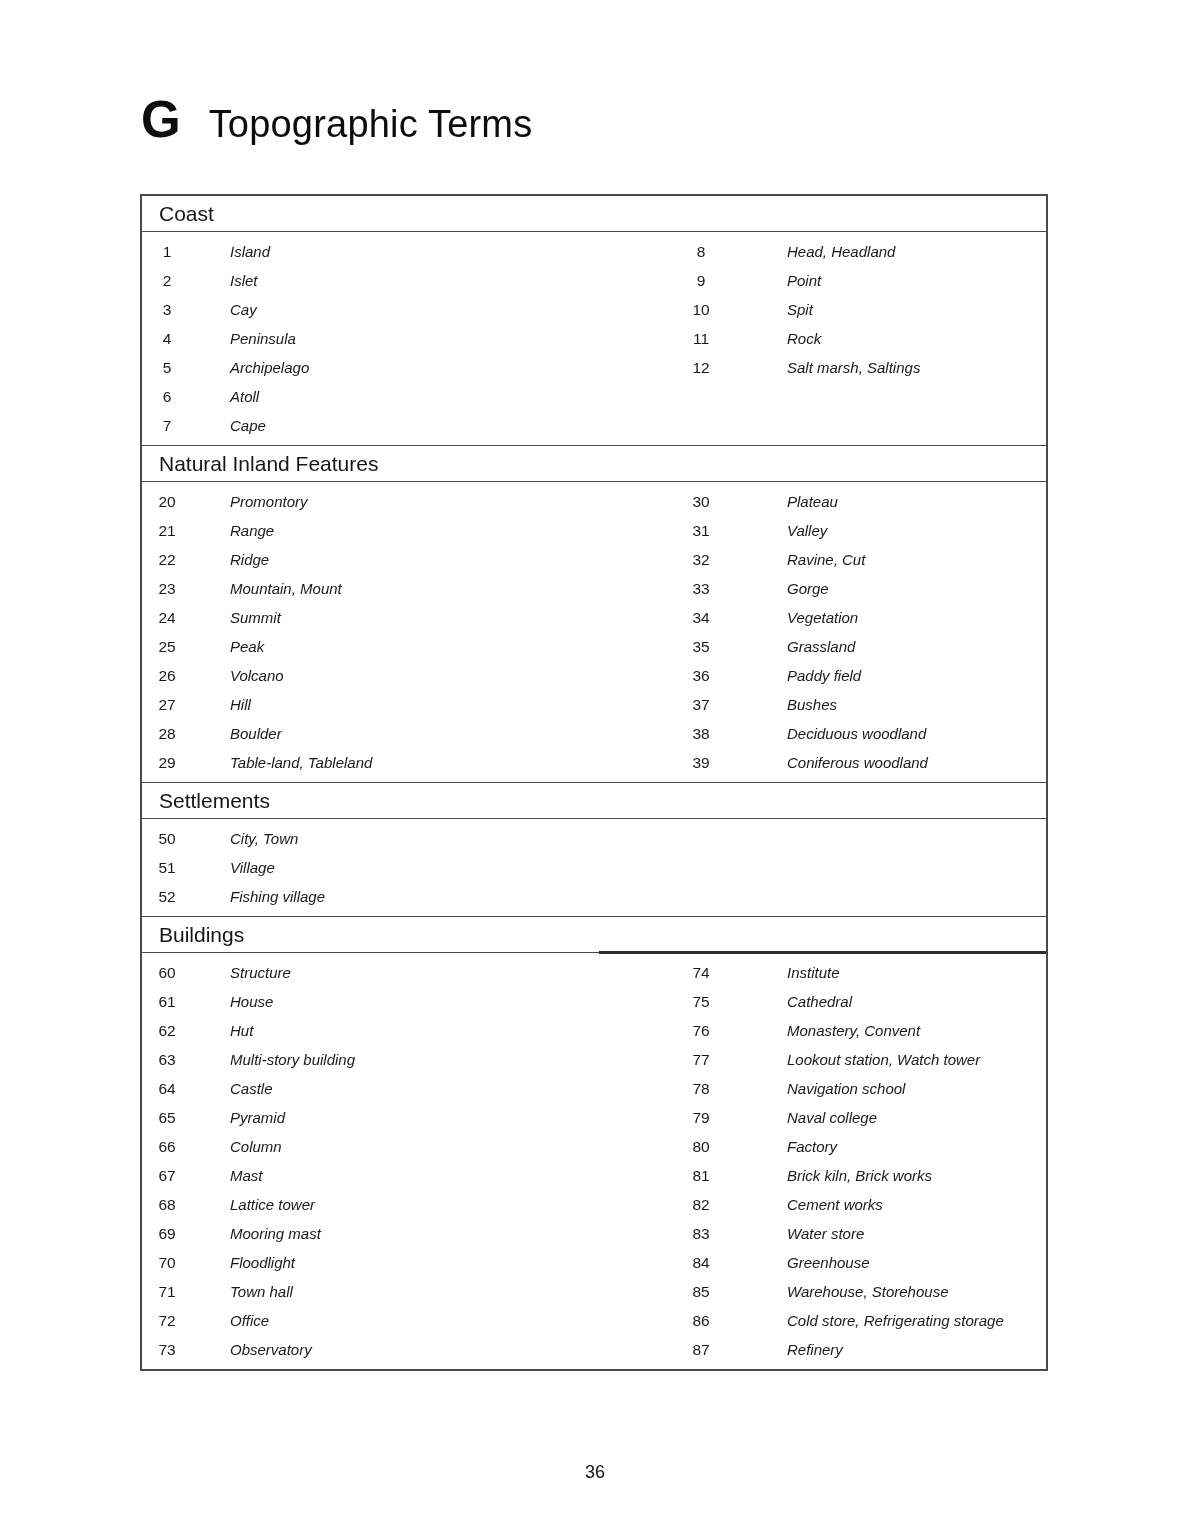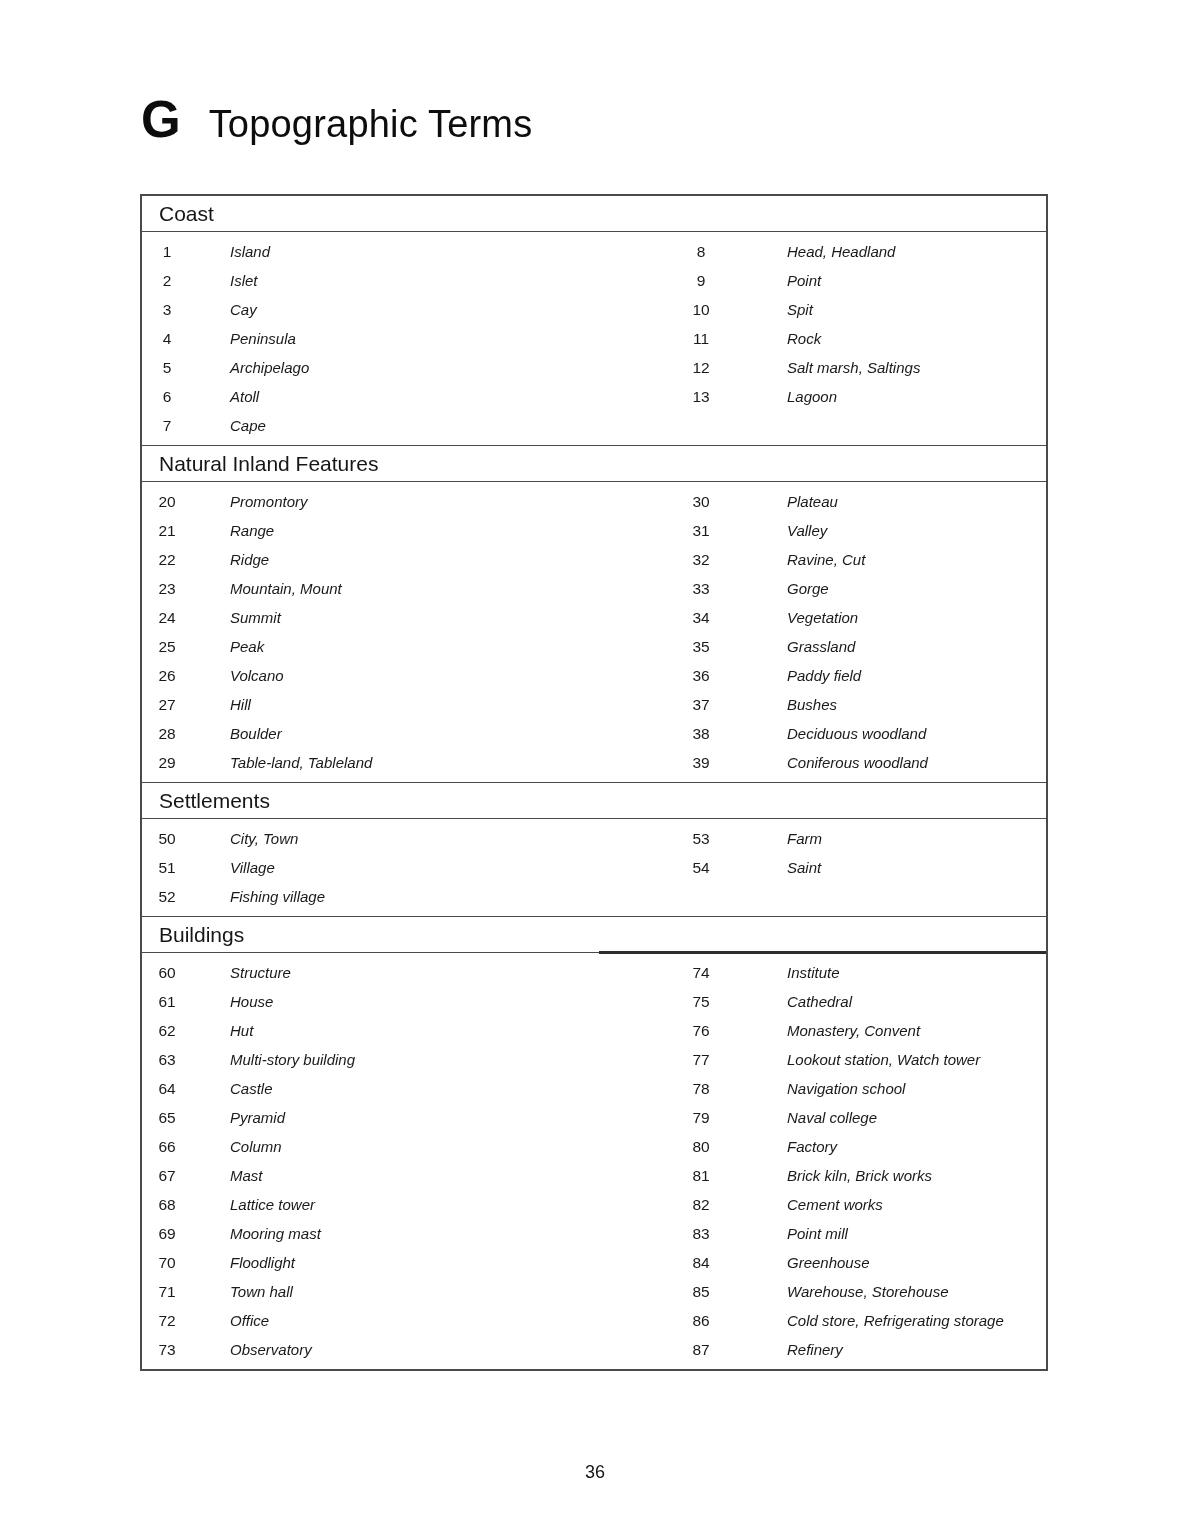--- a/index.html
+++ b/index.html
@@ -140,24 +140,20 @@
             <span class="term">Spit</span>
           </div>
           <div class="term-row">
             <span class="num">11</span>
             <span class="term">Rock</span>
           </div>
           <div class="term-row">
             <span class="num">12</span>
             <span class="term">Salt marsh, Saltings</span>
           </div>
-          <div class="term-row">
-            <span class="num">13</span>
-            <span class="term">Lagoon</span>
-          </div>
         </div>
       </div>
       <div class="section-header">
         <span class="section-title">Natural Inland Features</span>
       </div>
       <div class="section-body">
         <div class="col col-left">
           <div class="term-row">
             <span class="num">20</span>
             <span class="term">Promontory</span>
@@ -251,30 +247,20 @@
             <span class="num">50</span>
             <span class="term">City, Town</span>
           </div>
           <div class="term-row">
             <span class="num">51</span>
             <span class="term">Village</span>
           </div>
           <div class="term-row">
             <span class="num">52</span>
             <span class="term">Fishing village</span>
-          </div>
-        </div>
-        <div class="col col-right">
-          <div class="term-row">
-            <span class="num">53</span>
-            <span class="term">Farm</span>
-          </div>
-          <div class="term-row">
-            <span class="num">54</span>
-            <span class="term">Saint</span>
           </div>
         </div>
       </div>
       <div class="section-header">
         <span class="section-title">Buildings</span>
         <span class="scan-line"></span>
       </div>
       <div class="section-body">
         <div class="col col-left">
           <div class="term-row">
@@ -366,21 +352,21 @@
           <div class="term-row">
             <span class="num">81</span>
             <span class="term">Brick kiln, Brick works</span>
           </div>
           <div class="term-row">
             <span class="num">82</span>
             <span class="term">Cement works</span>
           </div>
           <div class="term-row">
             <span class="num">83</span>
-            <span class="term">Point mill</span>
+            <span class="term">Water store</span>
           </div>
           <div class="term-row">
             <span class="num">84</span>
             <span class="term">Greenhouse</span>
           </div>
           <div class="term-row">
             <span class="num">85</span>
             <span class="term">Warehouse, Storehouse</span>
           </div>
           <div class="term-row">

